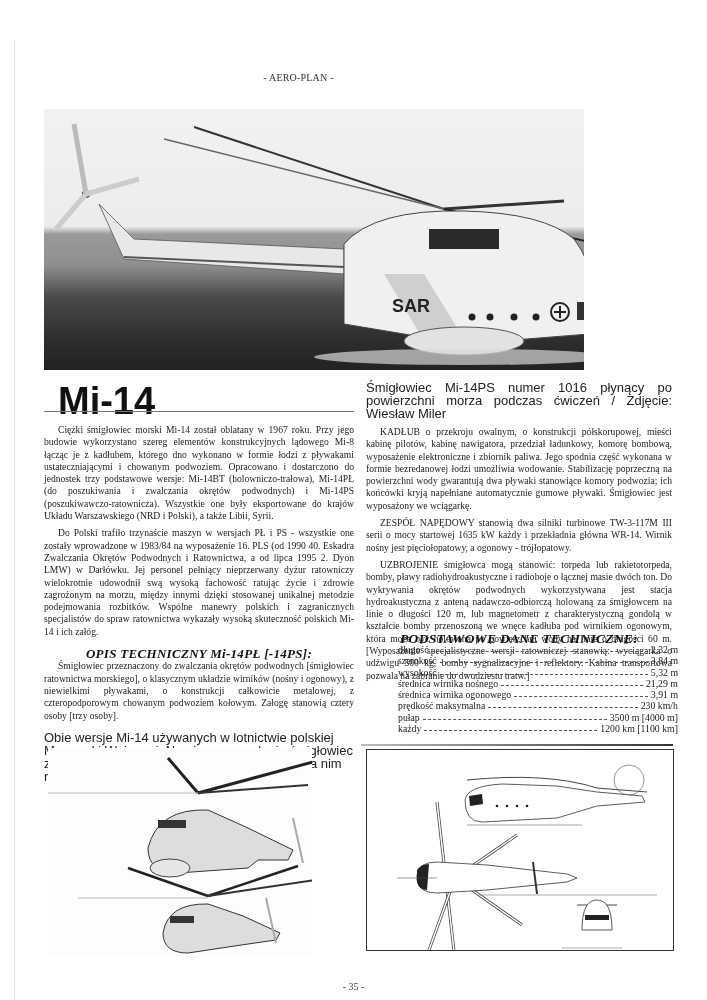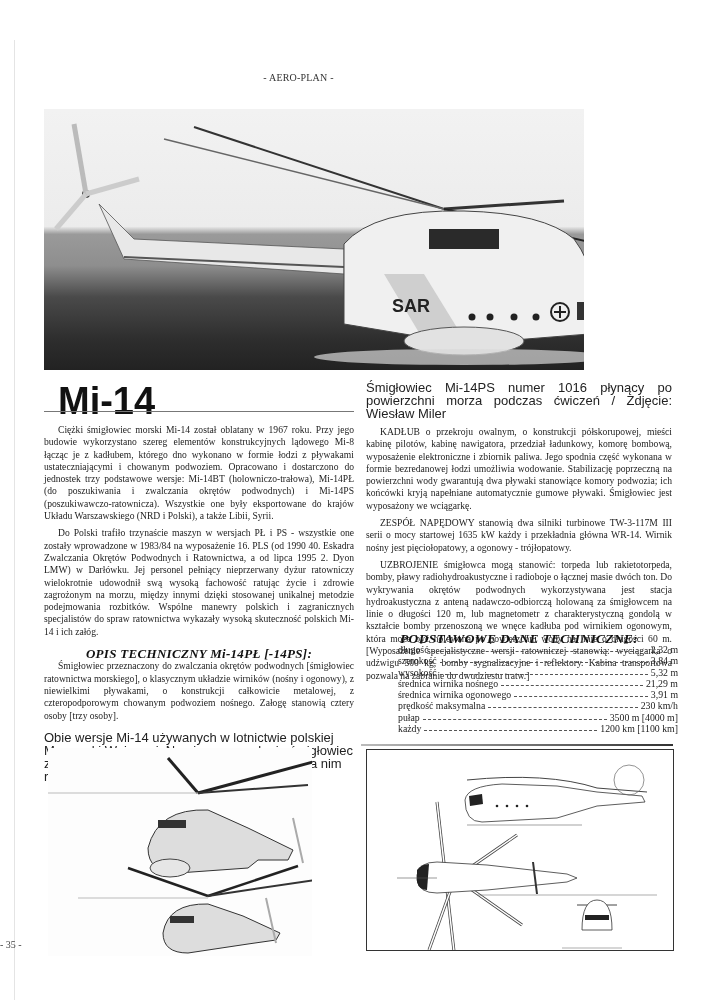--- a/index.html
+++ b/index.html
@@ -17,21 +17,21 @@
   .col p { margin:0 0 5px 0; text-indent:14px; }
   .caption { font-family:"Liberation Sans", sans-serif; font-size:13px; line-height:13px; color:#222; }
   .sec-head { font-weight:bold; font-size:13px; text-align:center; letter-spacing:0.3px; color:#111;font-style:italic; }
   .spec-table { position:absolute; left:398px; top:644px; width:280px; font-size:9.8px; line-height:11.3px; }
   .spec-row { display:flex; align-items:flex-start; }
   .spec-label { white-space:nowrap; }
   .spec-dash { flex:1; border-bottom:1px dashed #555; margin:0 3px; height:7px; }
   .spec-val { white-space:nowrap; }
   .photo-two { position:absolute; left:48px; top:748px; width:264px; height:208px; background:#fdfdfd; }
   .drawing { position:absolute; left:366px; top:749px; width:306px; height:200px; border:1px solid #333; background:#fff; }
-  .footer { position:absolute; top:939px; width:707px; text-align:left; font-size:10px; color:#444; }
+  .footer { position:absolute; top:981px; width:707px; text-align:center; font-size:10px; color:#444; }
   .box-top { position:absolute; left:361px; top:744px; width:312px; height:2px; background:linear-gradient(90deg,#bbb,#333); }
 </style>
 </head>
 <body>
 
 <div class="left-edge"></div>
 
 <div class="header">- AERO-PLAN -</div>
 
 <div class="photo-main">
@@ -68,21 +68,21 @@
   </svg>
 </div>
 
 <div class="title">Mi-14</div>
 <div class="title-rule"></div>
 
 <div class="col" style="left:44px; top:424px; width:310px;">
   <p>Ciężki śmigłowiec morski Mi-14 został oblatany w 1967 roku. Przy jego budowie wykorzystano szereg elementów konstrukcyjnych lądowego Mi-8 łącząc je z kadłubem, którego dno wykonano w formie łodzi z pływakami ustateczniającymi i chowanym podwoziem. Opracowano i dostarczono do jednostek trzy podstawowe wersje: Mi-14BT (holowniczo-trałowa), Mi-14PŁ (do poszukiwania i zwalczania okrętów podwodnych) i Mi-14PS (poszukiwawczo-ratownicza). Wszystkie one były eksportowane do krajów Układu Warszawskiego (NRD i Polski), a także Libii, Syrii.</p>
   <p>Do Polski trafiło trzynaście maszyn w wersjach PŁ i PS - wszystkie one zostały wprowadzone w 1983/84 na wyposażenie 16. PLS (od 1990 40. Eskadra Zwalczania Okrętów Podwodnych i Ratownictwa, a od lipca 1995 2. Dyon LMW) w Darłówku. Jej personel pełniący nieprzerwany dyżur ratowniczy wielokrotnie udowodnił swą wysoką fachowość ratując życie i zdrowie zagrożonym na morzu, między innymi dzięki stosowanej unikalnej metodzie podejmowania rozbitków. Wspólne manewry polskich i zagranicznych specjalistów do spraw ratownictwa wykazały wysoką skuteczność polskich Mi-14 i ich załóg.</p>
   <div class="sec-head" style="margin-top:10px;">OPIS TECHNICZNY Mi-14PŁ [-14PS]:</div>
-  <p style="margin-bottom:9px;">Śmigłowiec przeznaczony do zwalczania okrętów podwodnych [śmigłowiec ratownictwa morskiego], o klasycznym układzie wirników (nośny i ogonowy), z niewielkimi pływakami, o konstrukcji całkowicie metalowej, z czteropodporowym chowanym podwoziem nośnego. Załogę stanowią cztery osoby [trzy osoby].</p>
+  <p style="margin-bottom:9px;">Śmigłowiec przeznaczony do zwalczania okrętów podwodnych [śmigłowiec ratownictwa morskiego], o klasycznym układzie wirników (nośny i ogonowy), z niewielkimi pływakami, o konstrukcji całkowicie metalowej, z czteropodporowym chowanym podwoziem kołowym. Załogę stanowią cztery osoby [trzy osoby].</p>
   <div class="caption" style="text-align:left;">Obie wersje Mi-14 używanych w lotnictwie polskiej Marynarki Wojennej. Na pierwszym planie śmigłowiec zwalczania okrętów podwodnych Mi-14PŁ, a za nim ratowniczy Mi-14PS / Zdjęcie: Miłosz Rusiecki</div>
 </div>
 
 <div class="col" style="left:366px; top:381px; width:306px;">
   <div class="caption" style="margin-bottom:6px;">Śmigłowiec Mi-14PS numer 1016 płynący po powierzchni morza podczas ćwiczeń / Zdjęcie: Wiesław Miler</div>
   <p>KADŁUB o przekroju owalnym, o konstrukcji półskorupowej, mieści kabinę pilotów, kabinę nawigatora, przedział ładunkowy, komorę bombową, wyposażenie elektroniczne i zbiornik paliwa. Jego spodnia część wykonana w formie bezredanowej łodzi umożliwia wodowanie. Stabilizację poprzeczną na powierzchni wody gwarantują dwa pływaki stanowiące komory podwozia; ich końcówki kryją napełniane automatycznie gumowe pływaki. Śmigłowiec jest wyposażony we wciągarkę.</p>
   <p>ZESPÓŁ NAPĘDOWY stanowią dwa silniki turbinowe TW-3-117M III serii o mocy startowej 1635 kW każdy i przekładnia główna WR-14. Wirnik nośny jest pięciołopatowy, a ogonowy - trójłopatowy.</p>
   <p>UZBROJENIE śmigłowca mogą stanowić: torpeda lub rakietotorpeda, bomby, pławy radiohydroakustyczne i radioboje o łącznej masie dwóch ton. Do wykrywania okrętów podwodnych wykorzystywana jest stacja hydroakustyczna z anteną nadawczo-odbiorczą holowaną za śmigłowcem na linie o długości 120 m, lub magnetometr z charakterystyczną gondolą w kształcie bomby przenoszoną we wnęce kadłuba pod wirnikiem ogonowym, która może być holowana po powierzchni wody na linie o długości 60 m. [Wyposażenie specjalistyczne wersji ratowniczej stanowią: wyciągarka o udźwigu 500 kg, bomby sygnalizacyjne i reflektory. Kabina transportowa pozwala na zabranie do dwudziestu tratw.]</p>
 </div>
 

